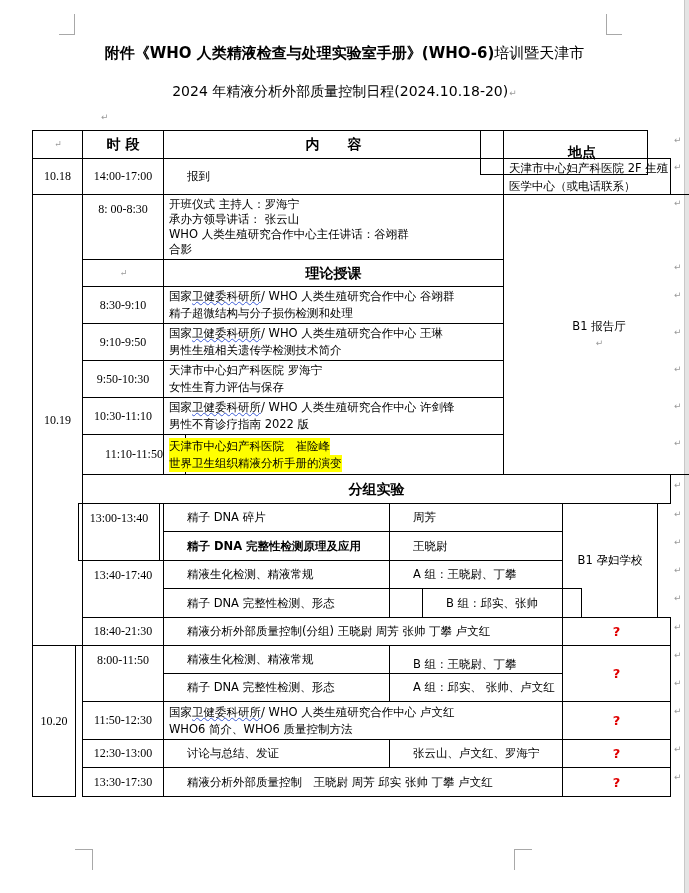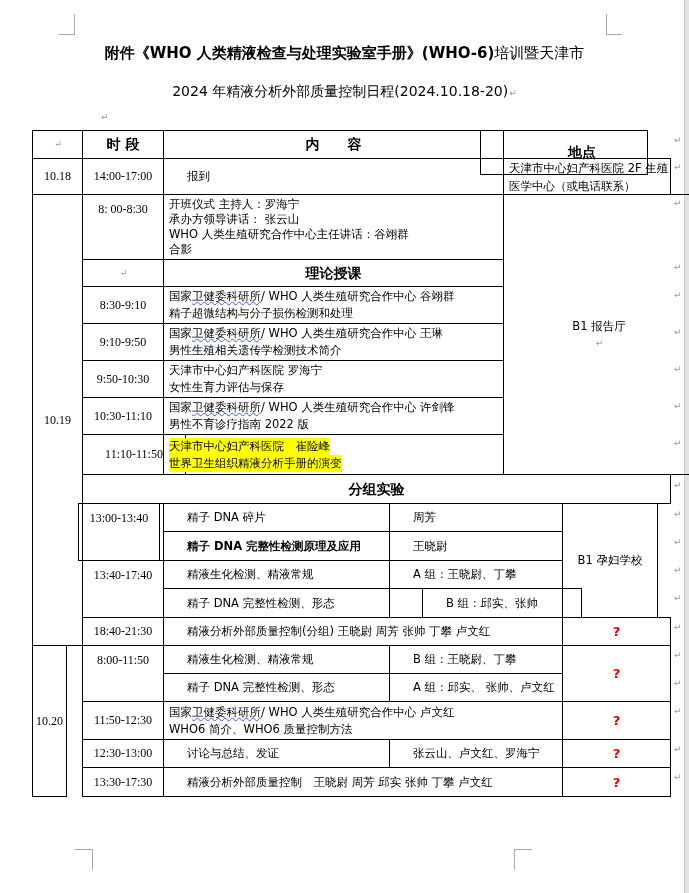--- a/index.html
+++ b/index.html
@@ -185,31 +185,31 @@
 <div class="cell center" style="left:82px;top:617px;width:82px;height:29px;">
     <span>18:40-21:30</span>
   </div>
 <div class="cell vcenter left cjk" style="left:163px;top:617px;width:400px;height:29px;">
     <span>精液分析外部质量控制(分组) 王晓尉 周芳 张帅 丁攀 卢文红</span>
   </div>
 <div class="cell center" style="left:562px;top:617px;width:109px;height:29px;">
     <span class="q">?</span>
   </div>
 
-<div class="cell center" style="left:32px;top:645px;width:35px;height:152px;">
+<div class="cell center" style="left:32px;top:645px;width:44px;height:152px;">
     <span>10.20</span>
   </div>
 
 <div class="cell" style="left:82px;top:645px;width:82px;height:57px;display:flex;justify-content:center;padding-top:6px;">
     <span>8:00-11:50</span>
   </div>
 <div class="cell vcenter left cjk" style="left:163px;top:645px;width:227px;height:29px;">
     <span>精液生化检测、精液常规</span>
   </div>
-<div class="cell vcenter left cjk" style="left:389px;top:645px;width:174px;height:29px;">
+<div class="cell vcenter left cjk" style="left:389px;top:645px;width:174px;height:29px;align-items:flex-end;">
     <span>B 组：王晓尉、丁攀</span>
   </div>
 <div class="cell vcenter left cjk" style="left:163px;top:673px;width:227px;height:29px;">
     <span>精子 DNA 完整性检测、形态</span>
   </div>
 <div class="cell vcenter left cjk" style="left:389px;top:673px;width:174px;height:29px;">
     <span>A 组：邱实、 张帅、卢文红</span>
   </div>
 <div class="cell center" style="left:562px;top:645px;width:109px;height:57px;">
     <span class="q">?</span>

